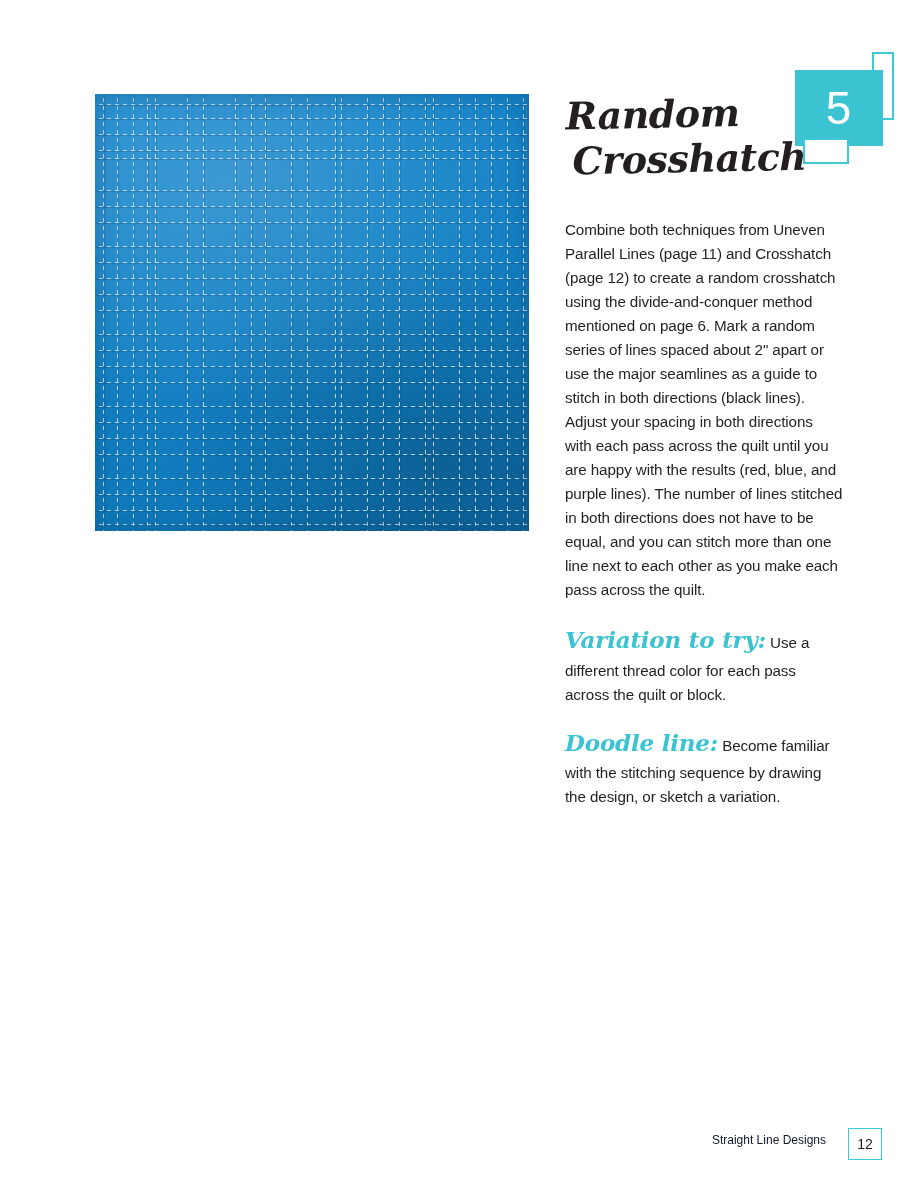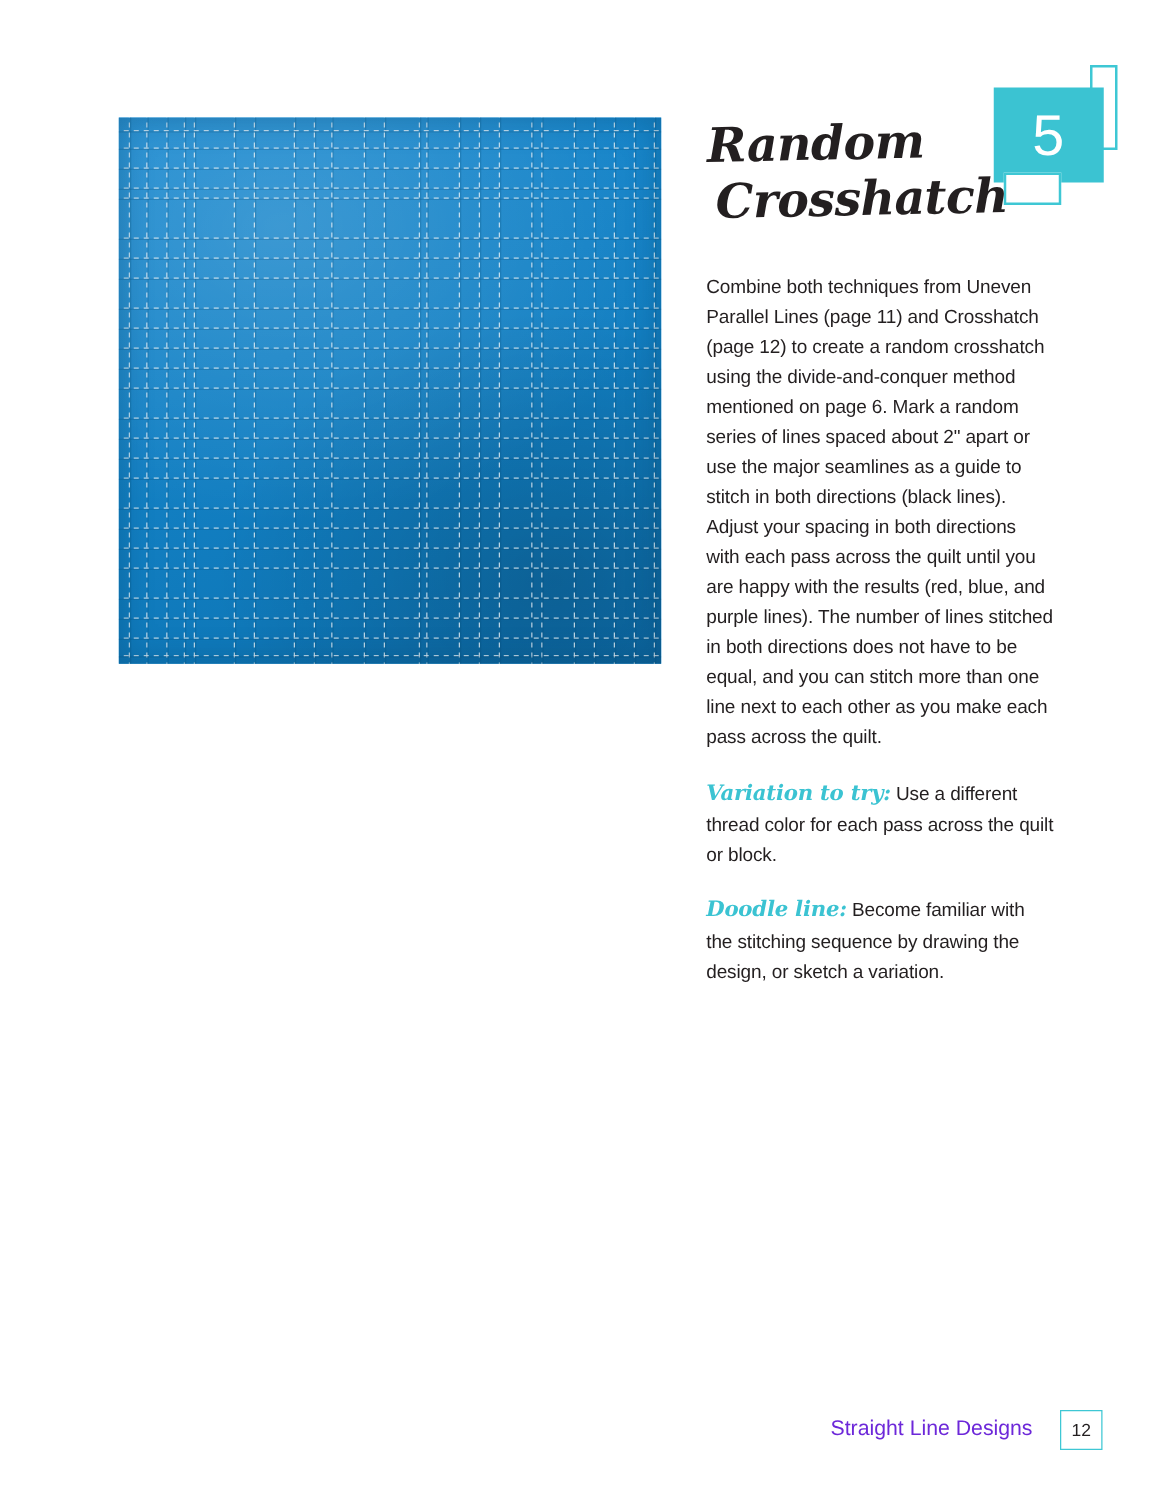--- a/index.html
+++ b/index.html
@@ -165,40 +165,40 @@
     line-height: 1.58;
     color: #231f20;
     margin: 0 0 20px 0;
     letter-spacing: -0.1px;
   }
 
   .sub-head {
     font-family: "DejaVu Serif", serif;
     font-style: italic;
     font-weight: 700;
-    font-size: 17px;
+    font-size: 23px;
     color: #3bc3d2;
     letter-spacing: -0.2px;
   }
   .tip-para { margin-bottom: 18px; }
 
   
   .footer {
     position: absolute;
     left: 0;
     right: 0;
     bottom: 38px;
     height: 34px;
   }
   .footer-label {
     position: absolute;
     right: 98px;
     top: 5px;
-    color: #6d28d9;
-    font-size: 17px;
+    color: #0f172a;
+    font-size: 12px;
     font-family: "Liberation Sans", sans-serif;
   }
   .page-box {
     position: absolute;
     right: 42px;
     top: 0;
     width: 34px;
     height: 32px;
     border: 1.5px solid #3ec7d4;
     box-sizing: border-box;

